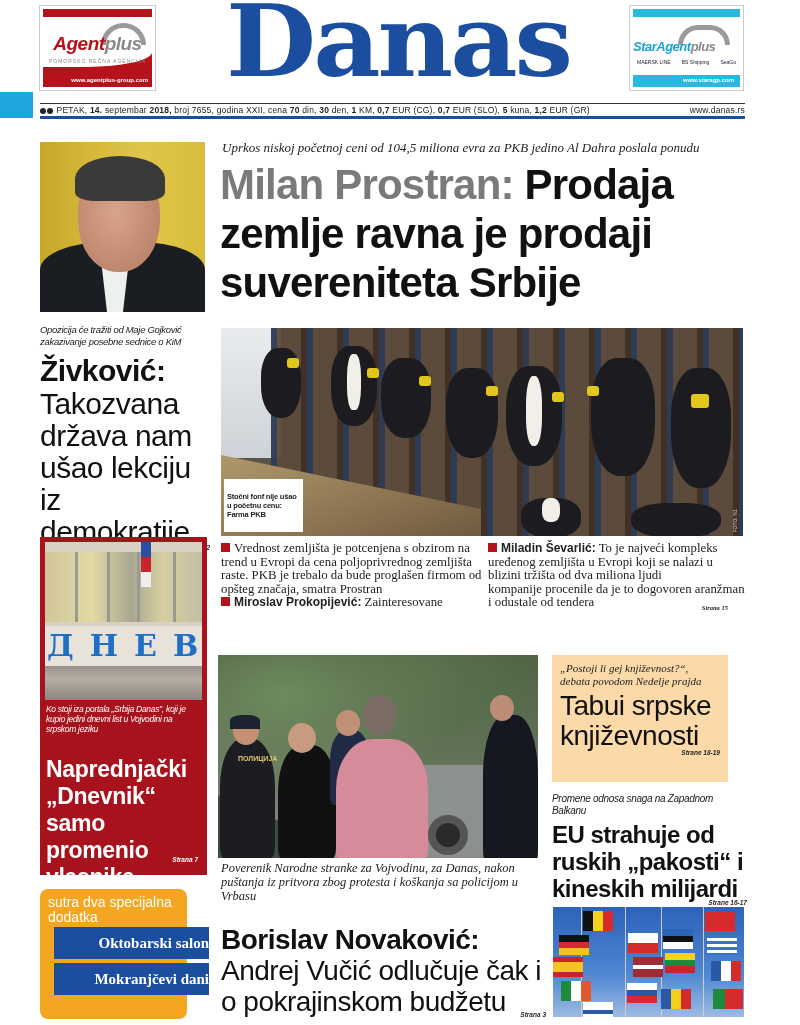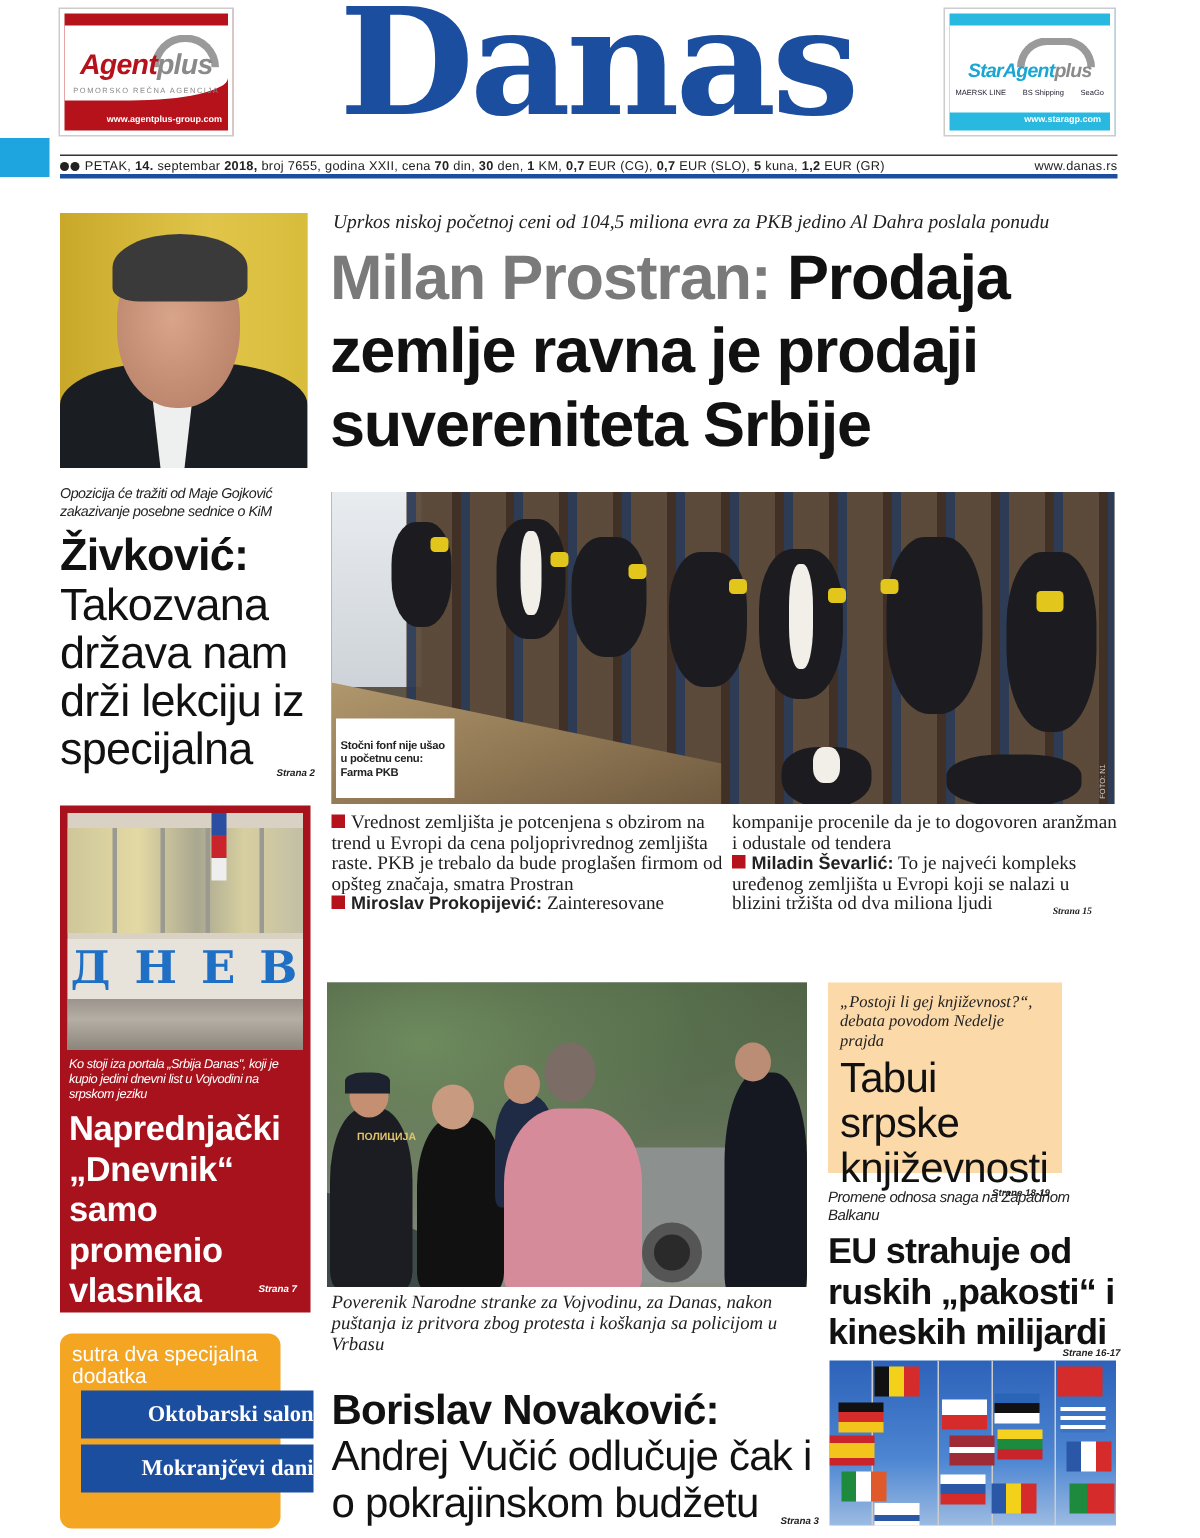--- a/index.html
+++ b/index.html
@@ -11,21 +11,21 @@
   .ad-left { left: 40px; width: 115px; background: #b5121b; border: 3px solid #fff; outline: 1px solid #ccc; }
   .ad-left .inner { position: absolute; left: 0; right: 0; top: 8px; height: 50px; background: #fff; border-radius: 0 0 60% 0 / 0 0 30% 0; }
   .ad-left .brand { position: absolute; top: 24px; left: 0; right: 0; text-align: center; font-weight: bold; font-style: italic; font-size: 19px; color: #b5121b; letter-spacing: -0.5px; }
   .ad-left .brand .plus { color: #8a8a8a; }
   .ad-left .sub { position: absolute; top: 49px; left: 0; right: 0; text-align: center; font-size: 5px; color: #888; letter-spacing: 1px; }
   .ad-left .url { position: absolute; bottom: 4px; right: 4px; font-size: 6px; color: #fff; font-weight: bold; }
   .arc { position: absolute; border: 5px solid #9a9a9a; border-bottom: none; border-radius: 50px 50px 0 0; }
 
   .ad-right { left: 630px; width: 113px; background: #29b8e0; border: 3px solid #fff; outline: 1px solid #ccc; }
   .ad-right .inner { position: absolute; left: 0; right: 0; top: 8px; height: 58px; background: #fff; }
-  .ad-right .brand { position: absolute; top: 30px; left: 0; right: 0; text-align: center; font-weight: bold; font-style: italic; font-size: 13px; color: #1aa6d3; letter-spacing: -0.5px; }
+  .ad-right .brand { position: absolute; top: 30px; left: 0; right: 0; text-align: left; font-weight: bold; font-style: italic; font-size: 13px; color: #1aa6d3; letter-spacing: -0.5px; }
   .ad-right .brand .plus { color: #8a8a8a; }
   .ad-right .partners { position: absolute; top: 50px; left: 4px; right: 4px; font-size: 5px; color: #223; display: flex; justify-content: space-between; }
   .ad-right .url { position: absolute; bottom: 4px; right: 6px; font-size: 6px; color: #fff; font-weight: bold; }
 
   .logo { position: absolute; left: 178px; top: -8px; width: 440px; height: 100px; font-family: "DejaVu Serif", serif; font-weight: bold; font-size: 104px; color: #1c4ea0; letter-spacing: -3px; line-height: 100px; text-align: center; transform: scaleY(0.95); }
 
   .cyan-block { position: absolute; left: 0; top: 92px; width: 33px; height: 26px; background: #1ea5e0; }
 
   .dateline { position: absolute; left: 40px; top: 103px; width: 705px; height: 16px; border-top: 1px solid #333; border-bottom: 3px solid #1c4ea0; display: flex; justify-content: space-between; align-items: center; font-size: 8.5px; color: #222; letter-spacing: 0.2px; }
   .dateline b { font-weight: bold; }
@@ -50,21 +50,21 @@
 
   .dnevnik-box { position: absolute; left: 40px; top: 537px; width: 167px; height: 338px; background: #a8121c; }
   .dnevnik-photo { position: absolute; left: 5px; top: 5px; width: 157px; height: 158px; overflow: hidden; background: #d9d1c4; }
   .dnevnik-photo .windows { position: absolute; left: 0; top: 10px; width: 157px; height: 70px; background: linear-gradient(90deg, #cfc79a, #e3d9a4 30%, #a9a790 55%, #d7cfa0 75%, #c3bfa6); }
   .dnevnik-photo .pane { position: absolute; top: 10px; width: 3px; height: 70px; background: #9a9a92; }
   .dnevnik-photo .flag { position: absolute; left: 96px; top: 0; width: 10px; height: 45px; background: linear-gradient(#2b4da2 0 33%, #c9242b 33% 66%, #eee 66%); }
   .dnevnik-photo .sign { position: absolute; left: 0; top: 84px; width: 157px; height: 40px; background: #e7e2da; font-family: "DejaVu Serif", serif; font-weight: bold; font-size: 30px; color: #1f6fc4; letter-spacing: 16px; line-height: 40px; padding-left: 2px; white-space: nowrap; }
   .dnevnik-photo .ledge { position: absolute; left: 0; top: 124px; width: 157px; height: 34px; background: linear-gradient(#9a948c, #b5aea4 40%, #8b857c); }
   .dnevnik-text { position: absolute; left: 6px; top: 167px; width: 158px; color: #fff; }
   .dnevnik-text .kicker { color: #fff; font-size: 8.5px; line-height: 10px; letter-spacing: -0.3px; }
-  .dnevnik-text .title { font-weight: bold; font-size: 23px; line-height: 27px; margin-top: 5px; letter-spacing: -0.3px; }
+  .dnevnik-text .title { font-weight: bold; font-size: 23px; line-height: 27px; margin-top: 22px; letter-spacing: -0.3px; }
   .dnevnik-text .strana { color: #fff; position: absolute; right: 6px; top: 152px; }
 
   .promo { position: absolute; left: 40px; top: 889px; width: 147px; height: 130px; background: #f4a623; border-radius: 8px; }
   .promo .lead { position: absolute; left: 8px; top: 6px; color: #fff; font-size: 14px; line-height: 15px; }
   .promo .btn { position: absolute; left: 14px; width: 155px; height: 32px; background: #1c4ea0; color: #ffffff; font-family: "Liberation Serif", serif; font-weight: bold; font-size: 15px; text-align: right; line-height: 32px; }
   .promo .btn1 { top: 38px; }
   .promo .btn2 { top: 74px; }
 
   
   .lead-kicker { position: absolute; left: 222px; top: 140px; width: 530px; font-family: "Liberation Serif", serif; font-style: italic; font-size: 13px; color: #222; white-space: nowrap; }
@@ -98,21 +98,21 @@
   .arrest .car2 { position: absolute; left: 0; top: 140px; width: 110px; height: 70px; background: #3d4a48; clip-path: polygon(0 0, 60% 40%, 100% 100%, 0 100%); }
   .arrest .police-label { position: absolute; left: 20px; top: 100px; font-size: 7px; color: #e0c36a; font-weight: bold; }
 
   .arrest-text { position: absolute; left: 221px; top: 861px; width: 325px; }
   .arrest-text .kicker { font-family: "Liberation Serif", serif; font-size: 12.5px; line-height: 14px; color: #222; }
   .arrest-text .title-bold { font-weight: bold; font-size: 28px; line-height: 31px; margin-top: 21px; letter-spacing: -0.5px; }
   .arrest-text .title-light { font-size: 28px; line-height: 31px; letter-spacing: -0.5px; }
   .arrest-text .strana { margin-top: -6px; }
 
   
-  .tabui { position: absolute; left: 552px; top: 655px; width: 156px; height: 127px; background: #fbd9a8; padding: 7px 8px; }
+  .tabui { position: absolute; left: 552px; top: 655px; width: 176px; height: 127px; background: #fbd9a8; padding: 7px 8px; }
   .tabui .kicker { font-family: "Liberation Serif", serif; font-size: 11px; line-height: 13px; color: #222; }
   .tabui .title { font-size: 28px; line-height: 30px; margin-top: 3px; letter-spacing: -0.5px; color: #111; }
   .tabui .strana { margin-top: -2px; }
 
   .eu-text { position: absolute; left: 552px; top: 793px; width: 195px; }
   .eu-text .kicker { font-size: 10px; letter-spacing: -0.3px; }
   .eu-text .title { font-weight: bold; font-size: 24px; line-height: 27px; margin-top: 4px; letter-spacing: -0.5px; }
   .eu-text .strana { margin-top: -3px; }
 
   .flags { position: absolute; left: 553px; top: 907px; width: 191px; height: 110px; overflow: hidden; background: linear-gradient(#2d62b9, #4d86d2 60%, #9cbbe2); }
@@ -165,21 +165,21 @@
   <div class="bg"></div>
   <div class="suit"></div>
   <div class="shirt"></div>
   <div class="face"></div>
   <div class="hair"></div>
 </div>
 
 <div class="zivkovic">
   <div class="kicker">Opozicija će tražiti od Maje Gojković zakazivanje posebne sednice o KiM</div>
   <div class="title-bold">Živković:</div>
-  <div class="title-light">Takozvana država nam drži lekciju iz specijalna</div>
+  <div class="title-light">Takozvana država nam ušao lekciju iz demokratije</div>
   <div class="strana">Strana 2</div>
 </div>
 
 <div class="dnevnik-box">
   <div class="dnevnik-photo">
     <div class="windows"></div>
     <div class="pane" style="left:30px"></div>
     <div class="pane" style="left:62px"></div>
     <div class="pane" style="left:92px"></div>
     <div class="pane" style="left:128px"></div>
@@ -239,22 +239,22 @@
   <div class="cow" style="left:410px;top:175px;width:90px;height:35px;"></div>
   <div class="caption">Stočni fonf nije ušao u početnu cenu: Farma PKB</div>
   <div class="credit">FOTO: N1</div>
 </div>
 
 <div class="body-col body-col1">
   <p class="para"><span class="bullet"></span><span>Vrednost zemljišta je potcenjena s obzirom na trend u Evropi da cena poljoprivrednog zemljišta raste. PKB je trebalo da bude proglašen firmom od opšteg značaja, smatra Prostran</span></p>
   <p class="para"><span class="bullet"></span><span class="name">Miroslav Prokopijević:</span> <span>Zainteresovane</span></p>
 </div>
 <div class="body-col body-col2">
+  <p class="para"><span class="bullet"></span><span class="name">Miladin Ševarlić:</span> <span>To je najveći kompleks uređenog zemljišta u Evropi koji se nalazi u blizini tržišta od dva miliona ljudi</span></p>
   <p class="para">kompanije procenile da je to dogovoren aranžman i odustale od tendera</p>
-  <p class="para"><span class="bullet"></span><span class="name">Miladin Ševarlić:</span> <span>To je najveći kompleks uređenog zemljišta u Evropi koji se nalazi u blizini tržišta od dva miliona ljudi</span></p>
   <div class="strana">Strana 15</div>
 </div>
 
 <div class="arrest">
   <div class="trees"></div>
   <div class="car"></div>
   <div class="wheel"></div>
   <div class="car2"></div>
   <div class="person" style="left:2px;top:84px;width:55px;height:120px;background:#1b1d22;"></div>
   <div class="head" style="left:15px;top:62px;width:26px;height:28px;background:#c58f72;"></div>

